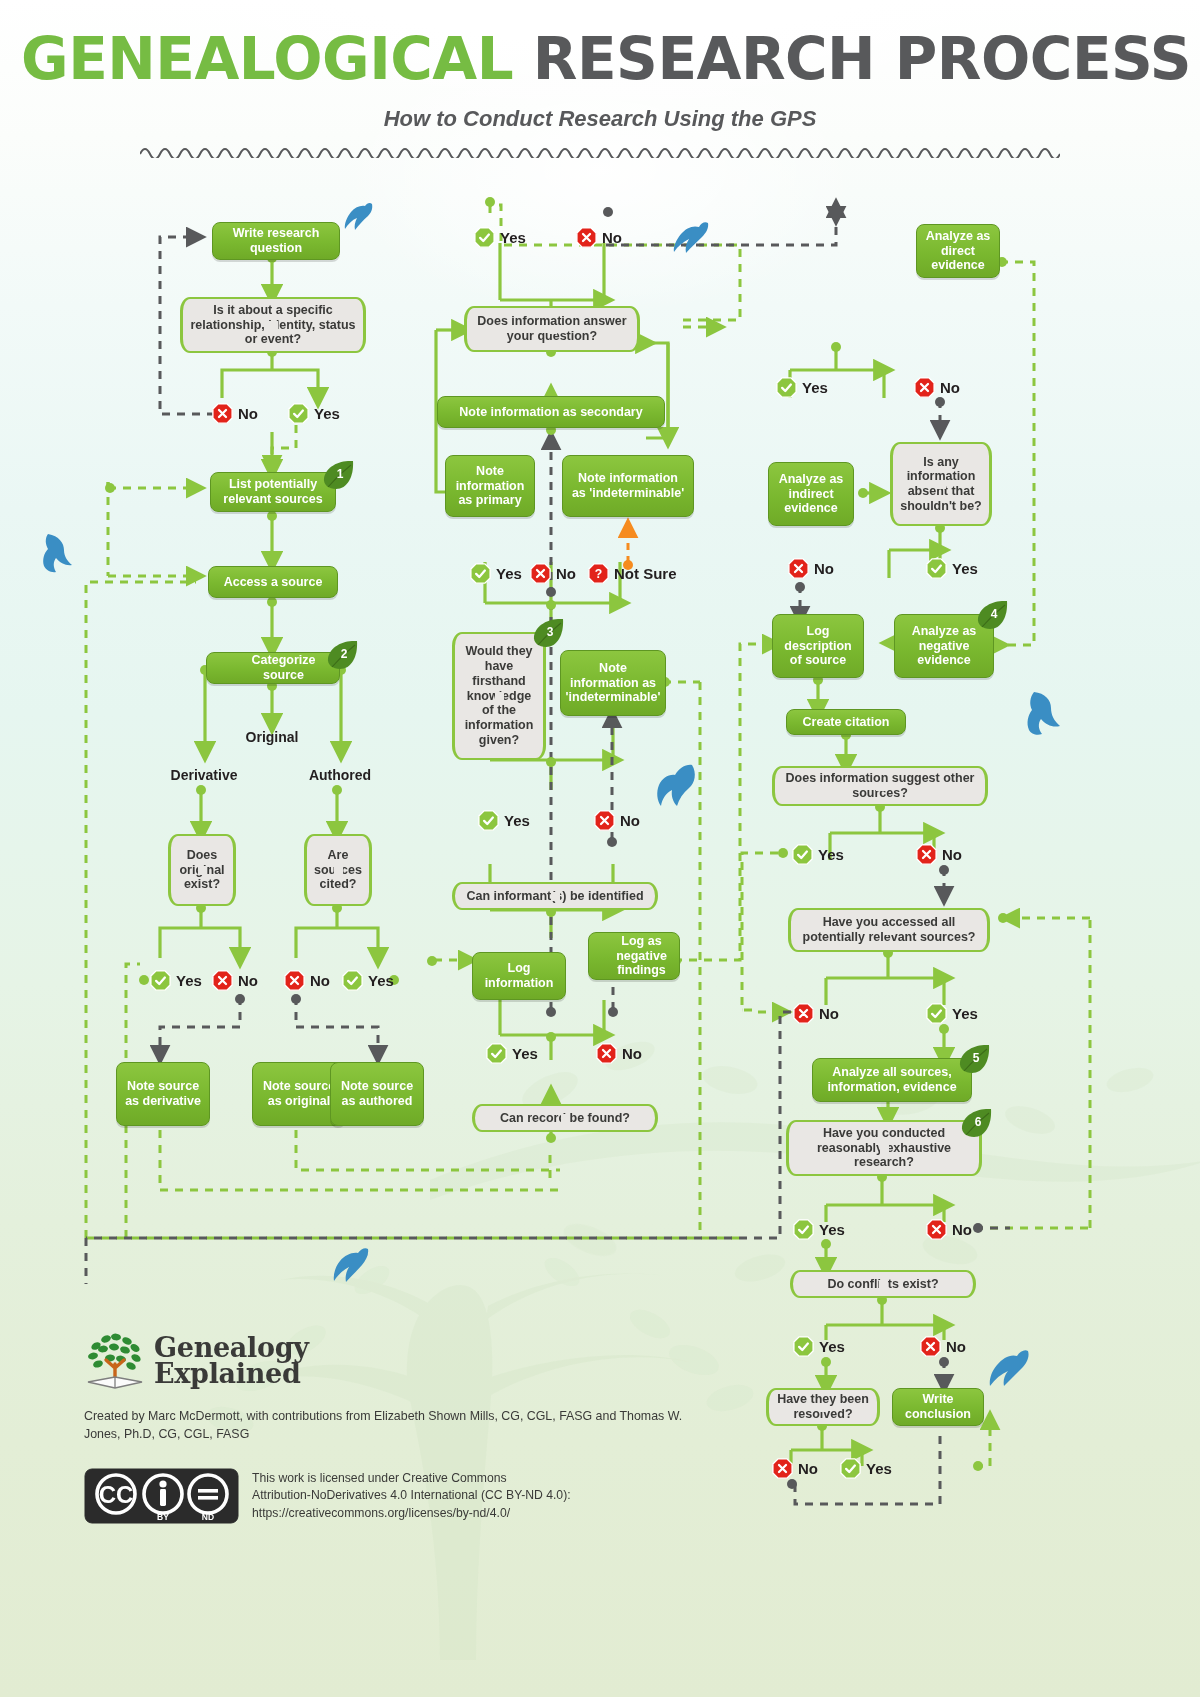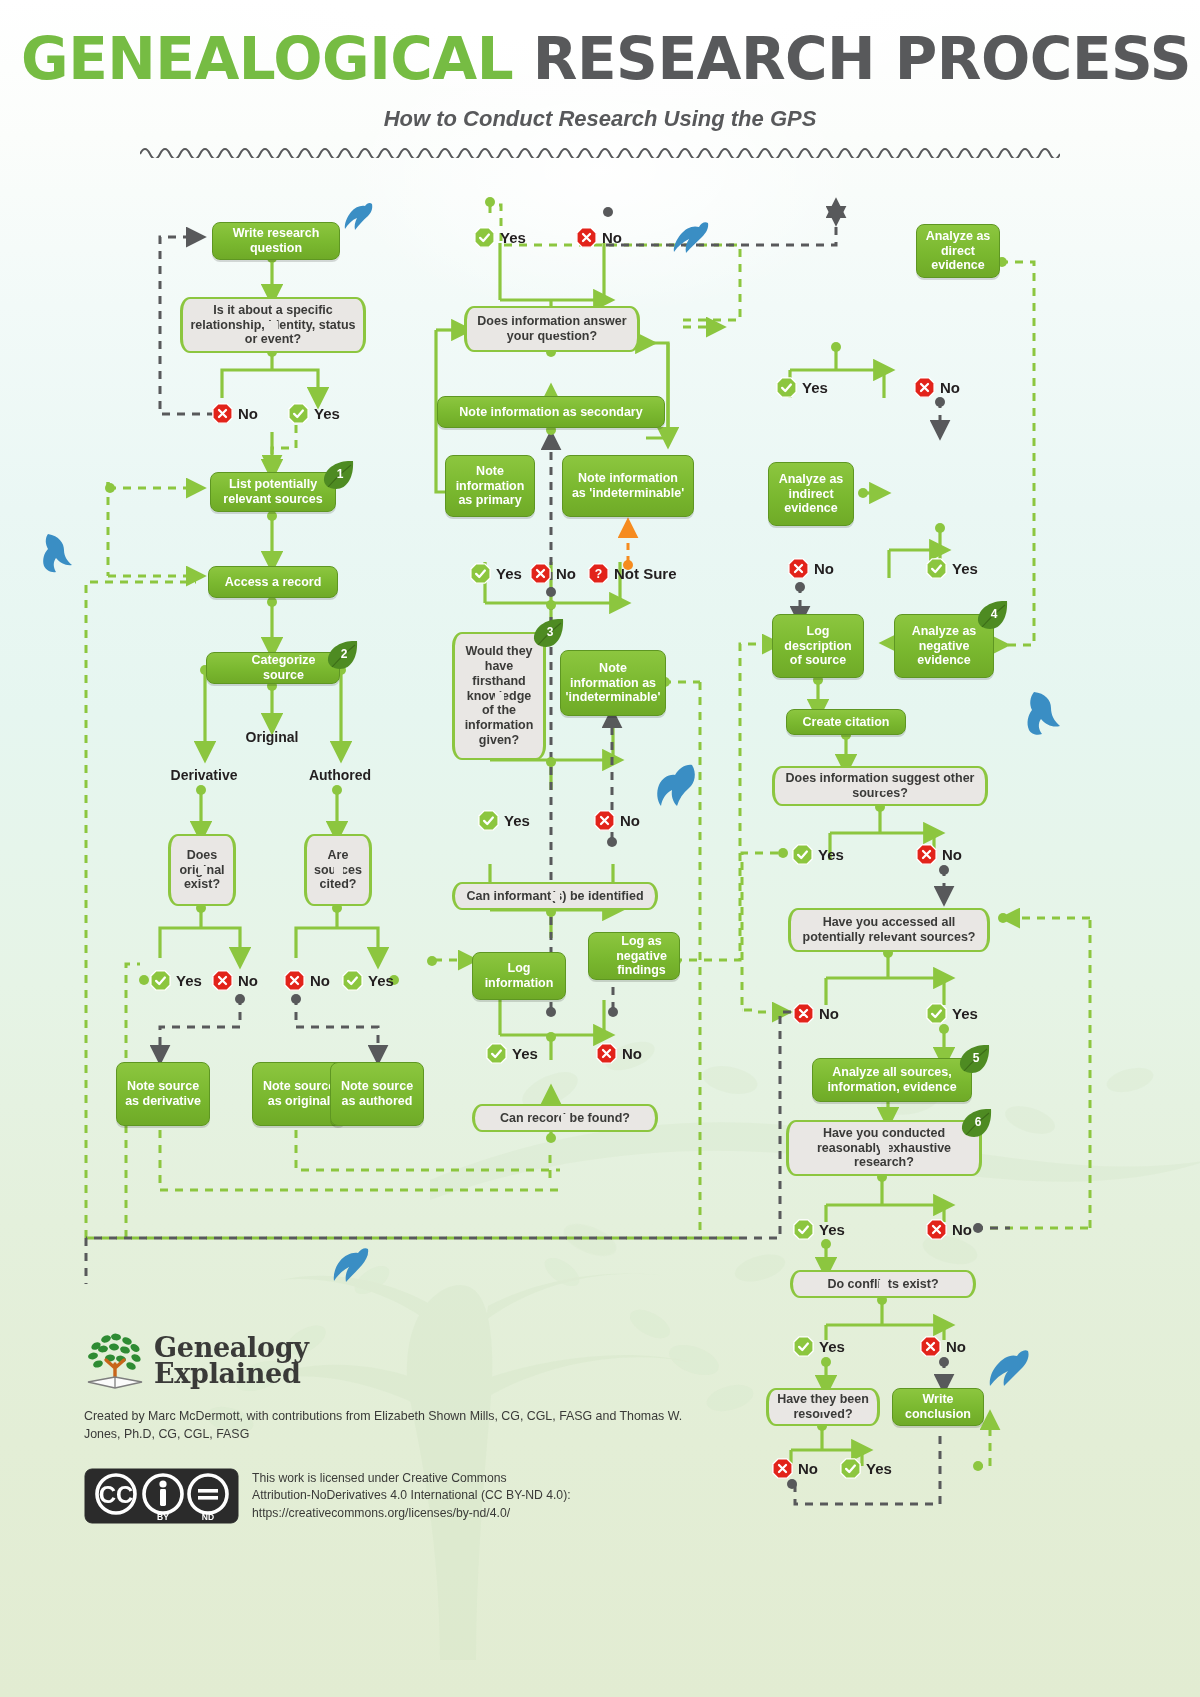--- a/index.html
+++ b/index.html
@@ -373,21 +373,21 @@
   </div>
   <div class="leaf" style="left:320px;top:460px;">
     <svg viewBox="0 0 34 30" width="34" height="30">
         <path d="M33 1 C20 0 6 6 4 18 C3 25 9 29 16 29 C27 29 34 17 33 1 Z" fill="#4e8b22"></path>
         <path d="M8 27 C14 20 22 12 31 5" stroke="#3c6c18" stroke-width="1.1" fill="none"></path>
       </svg>
     <span>1</span>
   </div>
 
   <div class="node act" style="left:208px;top:566px;width:130px;height:32px;">
-    <span>Access a record</span>
+    <span>Access a source</span>
   </div>
 
   <div class="node act" style="left:206px;top:652px;width:134px;height:32px;padding-left:28px;">
     <span>Categorize source</span>
   </div>
   <div class="leaf" style="left:324px;top:640px;">
     <svg viewBox="0 0 34 30" width="34" height="30">
         <path d="M33 1 C20 0 6 6 4 18 C3 25 9 29 16 29 C27 29 34 17 33 1 Z" fill="#4e8b22"></path>
         <path d="M8 27 C14 20 22 12 31 5" stroke="#3c6c18" stroke-width="1.1" fill="none"></path>
       </svg>
@@ -607,20 +607,23 @@
         <svg viewBox="0 0 24 24" width="21" height="21">
           <polygon points="7,1 17,1 23,7 23,17 17,23 7,23 1,17 1,7" fill="#e2231a" stroke="#fff" stroke-width="1.6"></polygon>
           <path d="M8 8 L16 16 M16 8 L8 16" stroke="#fff" stroke-width="2.6" stroke-linecap="round"></path>
         </svg>
       </span>
     <span>No</span>
   </div>
 
   <div class="node act" style="left:768px;top:462px;width:86px;height:64px;">
     <span>Analyze as indirect evidence</span>
+  </div>
+  <div class="node dec" style="left:890px;top:442px;width:102px;height:84px;">
+    <span>Is any information absent that shouldn't be?</span>
   </div>
 
   <div class="marker" style="left:788px;top:558px;">
     <span class="oct">
         <svg viewBox="0 0 24 24" width="21" height="21">
           <polygon points="7,1 17,1 23,7 23,17 17,23 7,23 1,17 1,7" fill="#e2231a" stroke="#fff" stroke-width="1.6"></polygon>
           <path d="M8 8 L16 16 M16 8 L8 16" stroke="#fff" stroke-width="2.6" stroke-linecap="round"></path>
         </svg>
       </span>
     <span>No</span>

